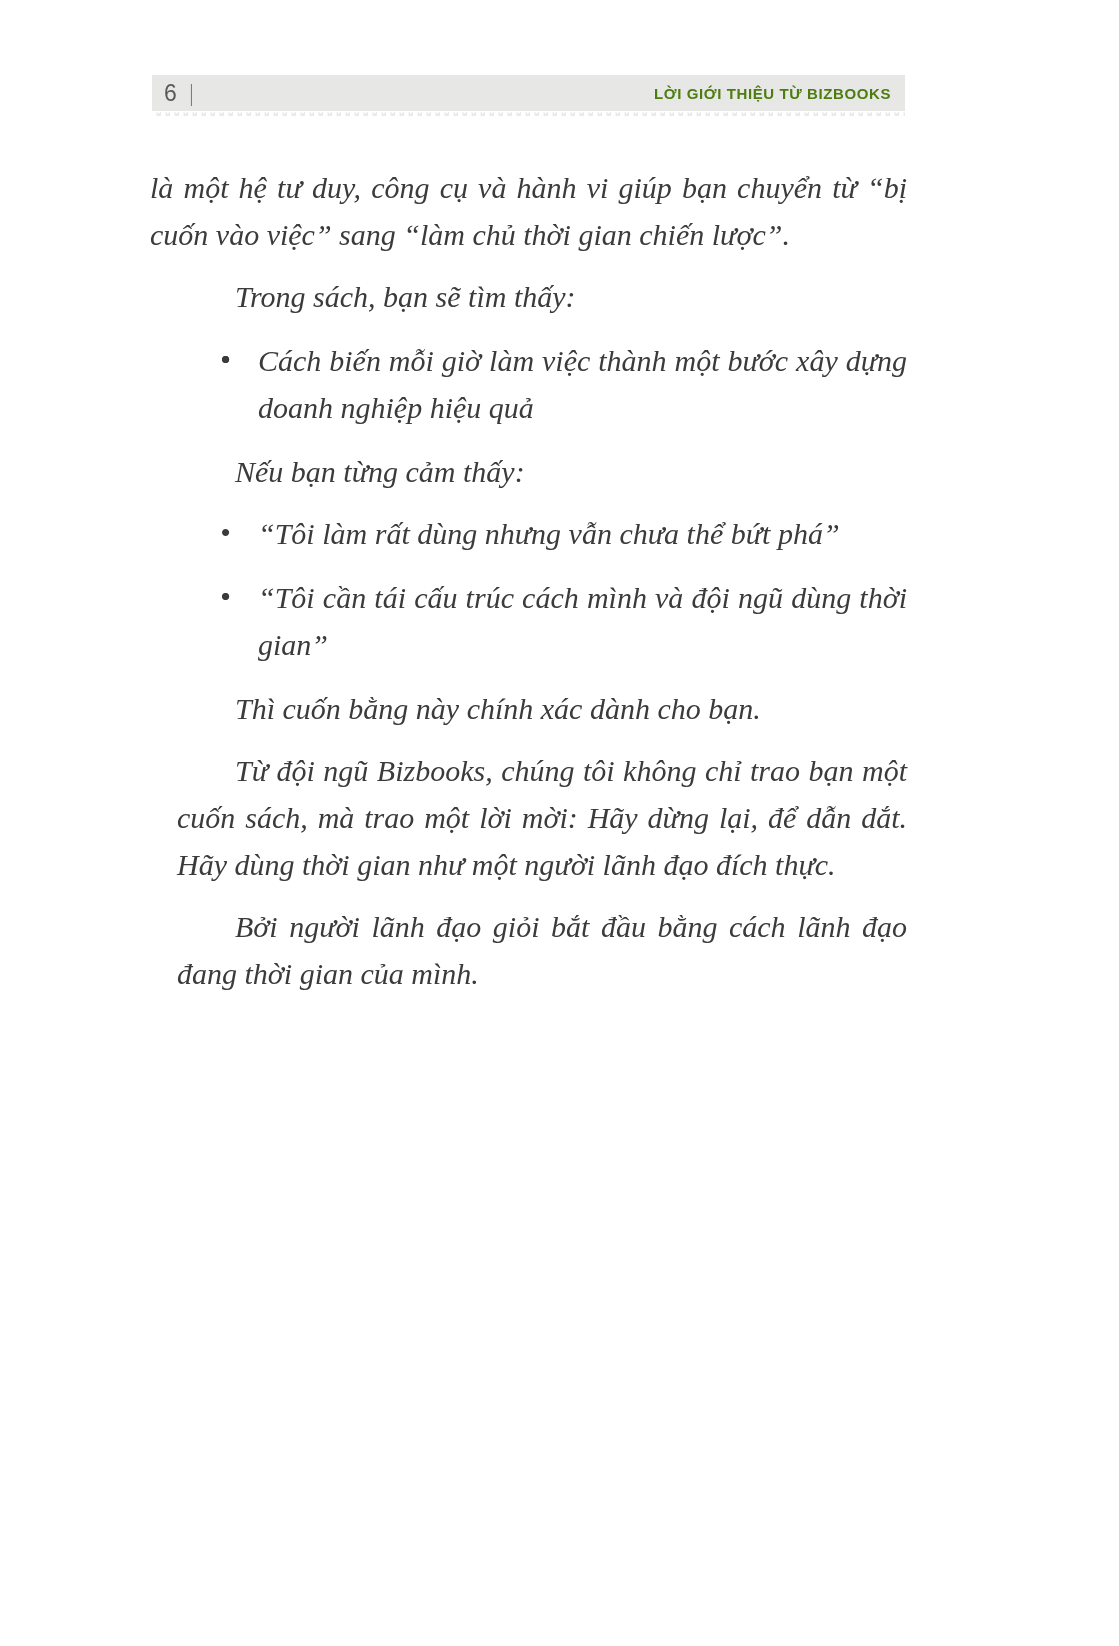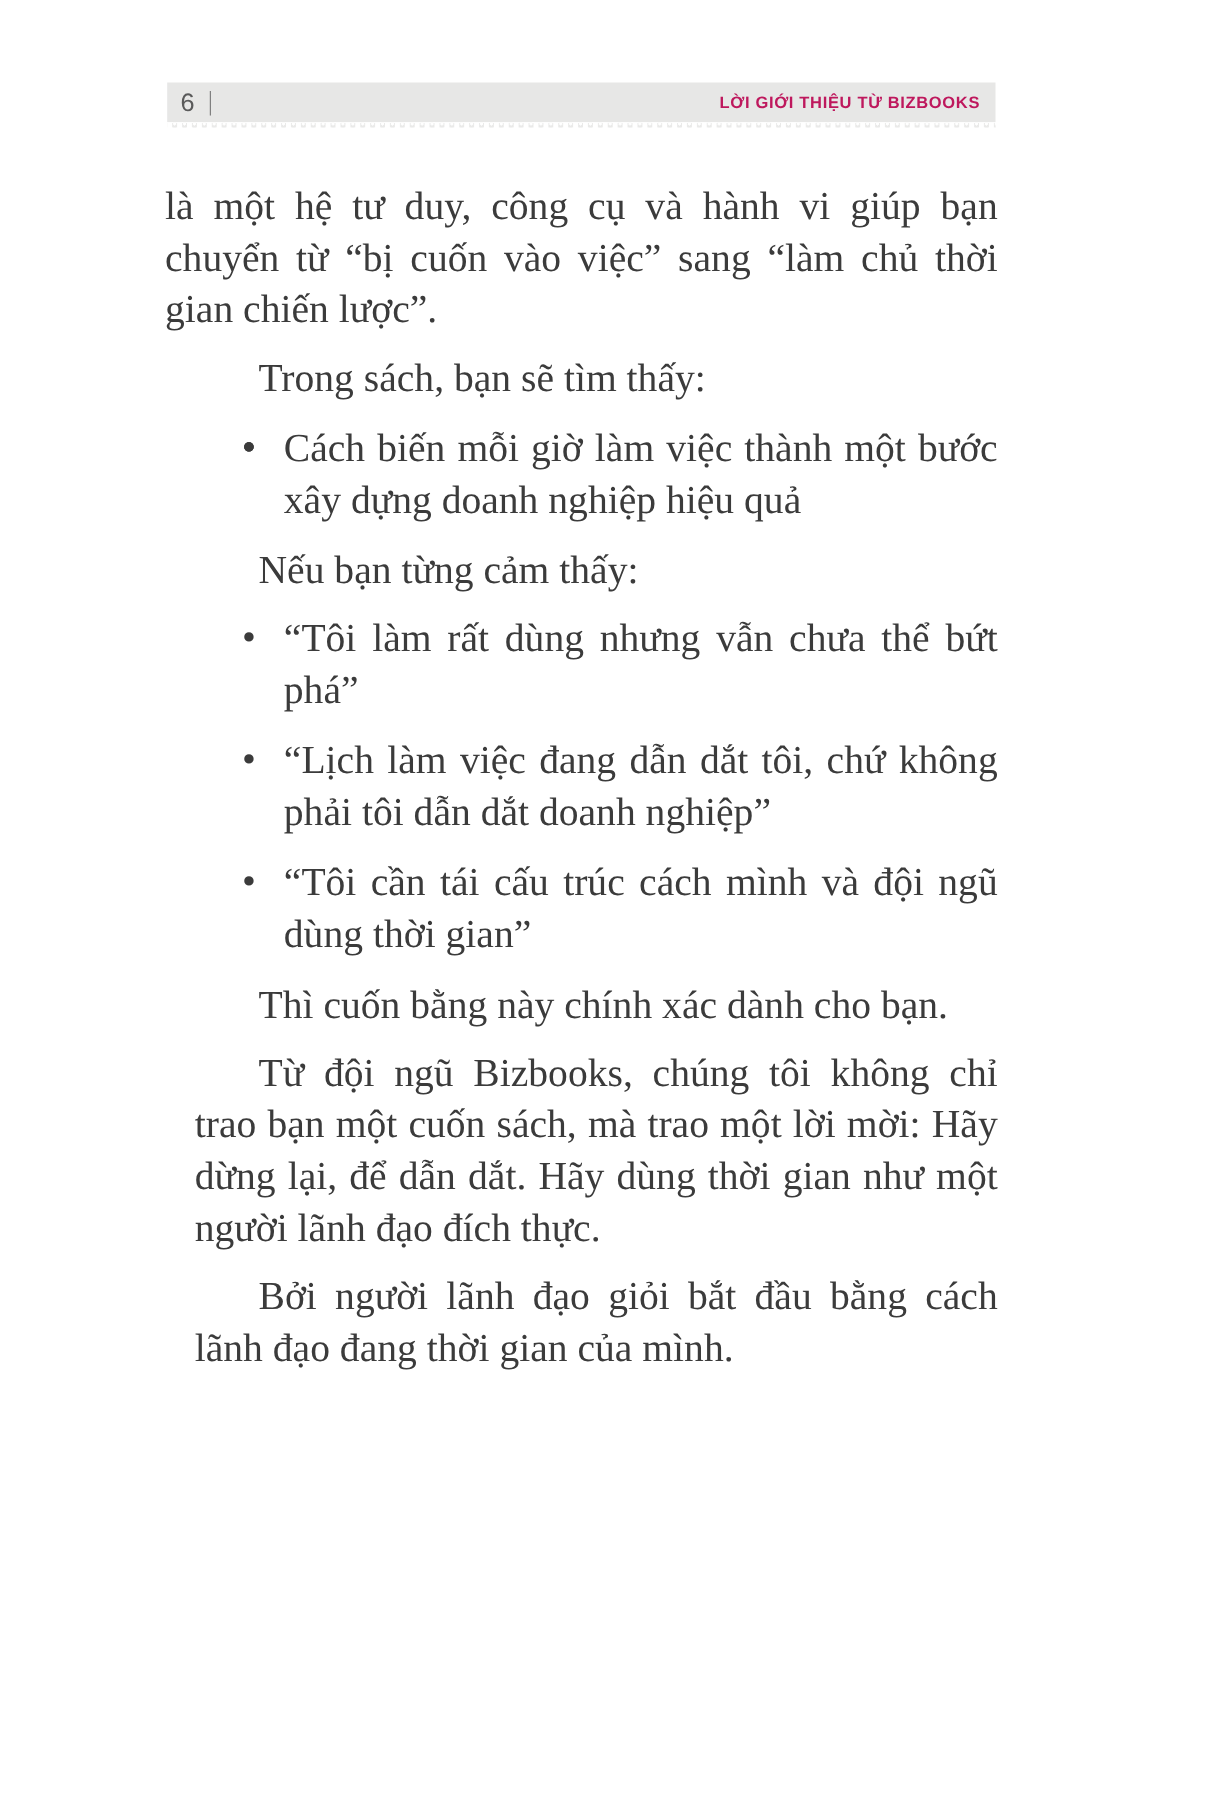--- a/index.html
+++ b/index.html
@@ -55,34 +55,35 @@
   }
   .page-number .sep {
     font-size: 24px;
     font-weight: 300;
     color: #7d7d7d;
     transform: scaleX(.55);
   }
   .header-title {
     font-size: 15px;
     font-weight: bold;
-    color: #be185d;
+    color: #4d7c0f;
     letter-spacing: .6px;
   }
 
   
   .content {
     position: absolute;
     left: 150px;
     top: 164px;
     width: 757px;
-    font-size: 36px;
+    font-size: 30px;
     line-height: 47px;
     text-align: justify;
     color: #3b3b3b;
+    font-style: italic;
   }
   .content p {
     margin: 0 0 15px 0;
   }
   .content p.indent {
     text-indent: 58px;
     margin-left: 27px;
   }
   .content ul {
     list-style: none;
@@ -136,21 +137,20 @@
 
     <p class="indent">Nếu bạn từng cảm thấy:</p>
 
     <ul>
       <li>
         <span class="bullet">•</span>
         <span>“Tôi làm rất dùng nhưng vẫn chưa thể bứt phá”</span>
       </li>
       <li>
         <span class="bullet">•</span>
-        <span>“Lịch làm việc đang dẫn dắt tôi, chứ không phải tôi dẫn dắt doanh nghiệp”</span>
       </li>
       <li>
         <span class="bullet">•</span>
         <span>“Tôi cần tái cấu trúc cách mình và đội ngũ dùng thời gian”</span>
       </li>
     </ul>
 
     <p class="indent">Thì cuốn bằng này chính xác dành cho bạn.</p>
 
     <p class="indent">Từ đội ngũ Bizbooks, chúng tôi không chỉ trao bạn một cuốn sách, mà trao một lời mời: Hãy dừng lại, để dẫn dắt. Hãy dùng thời gian như một người lãnh đạo đích thực.</p>

